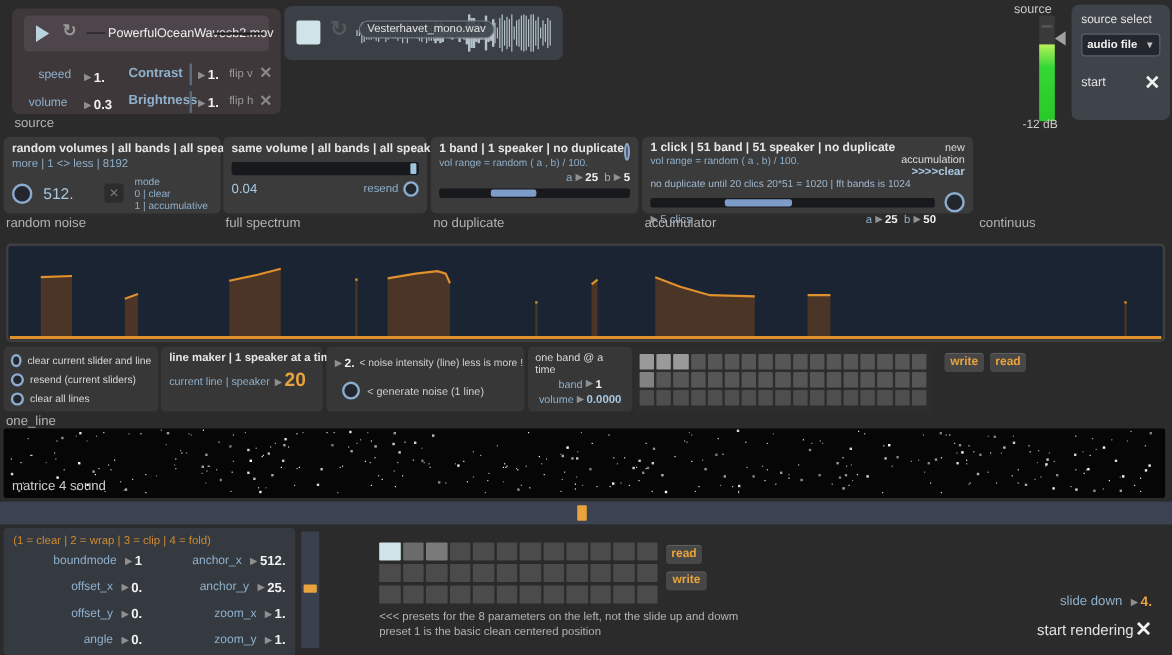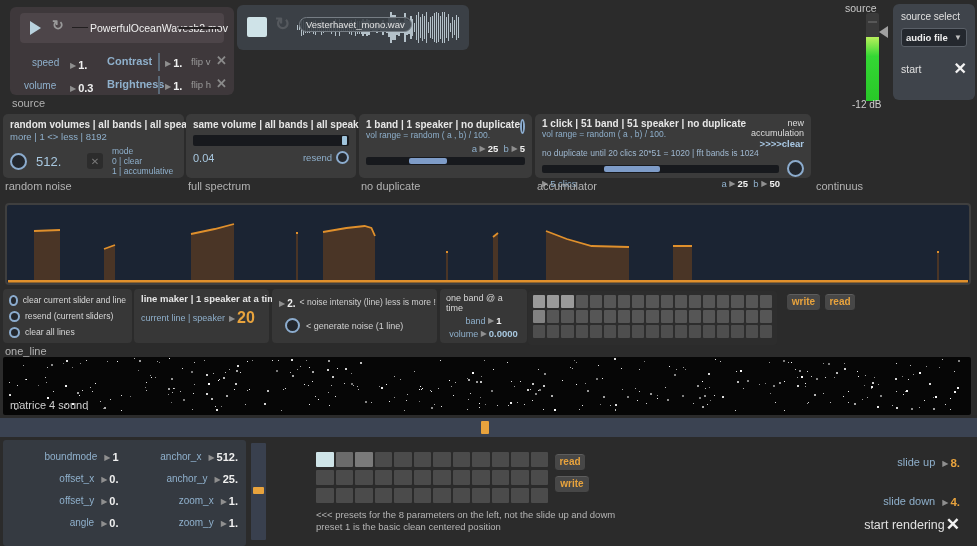--- a/index.html
+++ b/index.html
@@ -737,20 +737,21 @@
       <span style="position: absolute; width: 2px; height: 2px; background: rgba(255, 255, 255, 0.5); left: 770px; top: 28px;"></span>
       <span style="position: absolute; width: 2px; height: 2px; background: rgba(255, 255, 255, 0.87); left: 719px; top: 39px;"></span>
       <span style="position: absolute; width: 1px; height: 1px; background: rgba(255, 255, 255, 0.81); left: 704px; top: 47px;"></span>
     </div>
 
   <div class="abs" style="left:0;top:418px;width:977px;height:19px;background:#3b4352;">
     <span class="abs" style="left:481px;top:3px;width:8px;height:13px;background:#e8a33d;border-radius:1px;"></span>
   </div>
 
   <div class="abs" style="left:3px;top:440px;width:243px;height:106px;background:#353a41;border-radius:3px;padding:5px 8px;box-sizing:border-box;">
+    <div style="font-size:9.5px;color:#d08a30;">(1 = clear | 2 = wrap | 3 = clip | 4 = fold)</div>
     <div style="display:flex;">
       <div style="width:108px;" id="params-left">
           <div class="param-row">
             <span class="param-label">boundmode</span>
             <span><span class="tri">▶</span><span class="val">1</span></span>
           </div>
           <div class="param-row">
             <span class="param-label">offset_x</span>
             <span><span class="tri">▶</span><span class="val">0.</span></span>
           </div>
@@ -828,24 +829,20 @@
     </div>
 
   <div class="btn" style="left:554px;top:453px;width:30px;height:16px;">read</div>
   <div class="btn" style="left:554px;top:475px;width:34px;height:16px;">write</div>
 
   <div class="abs" style="left:316px;top:509px;font-size:9.5px;color:#b4b4b4;line-height:1.25;">
     <div>&lt;&lt;&lt;  presets for the 8 parameters on the left, not the slide up and dowm</div>
     <div>preset 1 is the basic clean centered position</div>
   </div>
 
-  <div class="abs" style="left:830px;top:453px;width:130px;display:flex;justify-content:flex-end;align-items:center;gap:7px;">
-    <span class="blue" style="font-size:11px;">slide up</span>
-    <span><span class="tri">▶</span><span class="orange" style="font-size:11.5px;font-weight:bold;">8.</span></span>
-  </div>
   <div class="abs" style="left:830px;top:492px;width:130px;display:flex;justify-content:flex-end;align-items:center;gap:7px;">
     <span class="blue" style="font-size:11px;">slide down</span>
     <span><span class="tri">▶</span><span class="orange" style="font-size:11.5px;font-weight:bold;">4.</span></span>
   </div>
   <div class="abs" style="left:830px;top:514px;width:130px;display:flex;justify-content:flex-end;align-items:center;">
     <span style="font-size:12.5px;color:#e0e0e0;">start rendering</span>
     <span style="font-size:17px;font-weight:bold;color:#f2f2f2;margin-left:1px;">✕</span>
   </div>
 
 </div>

